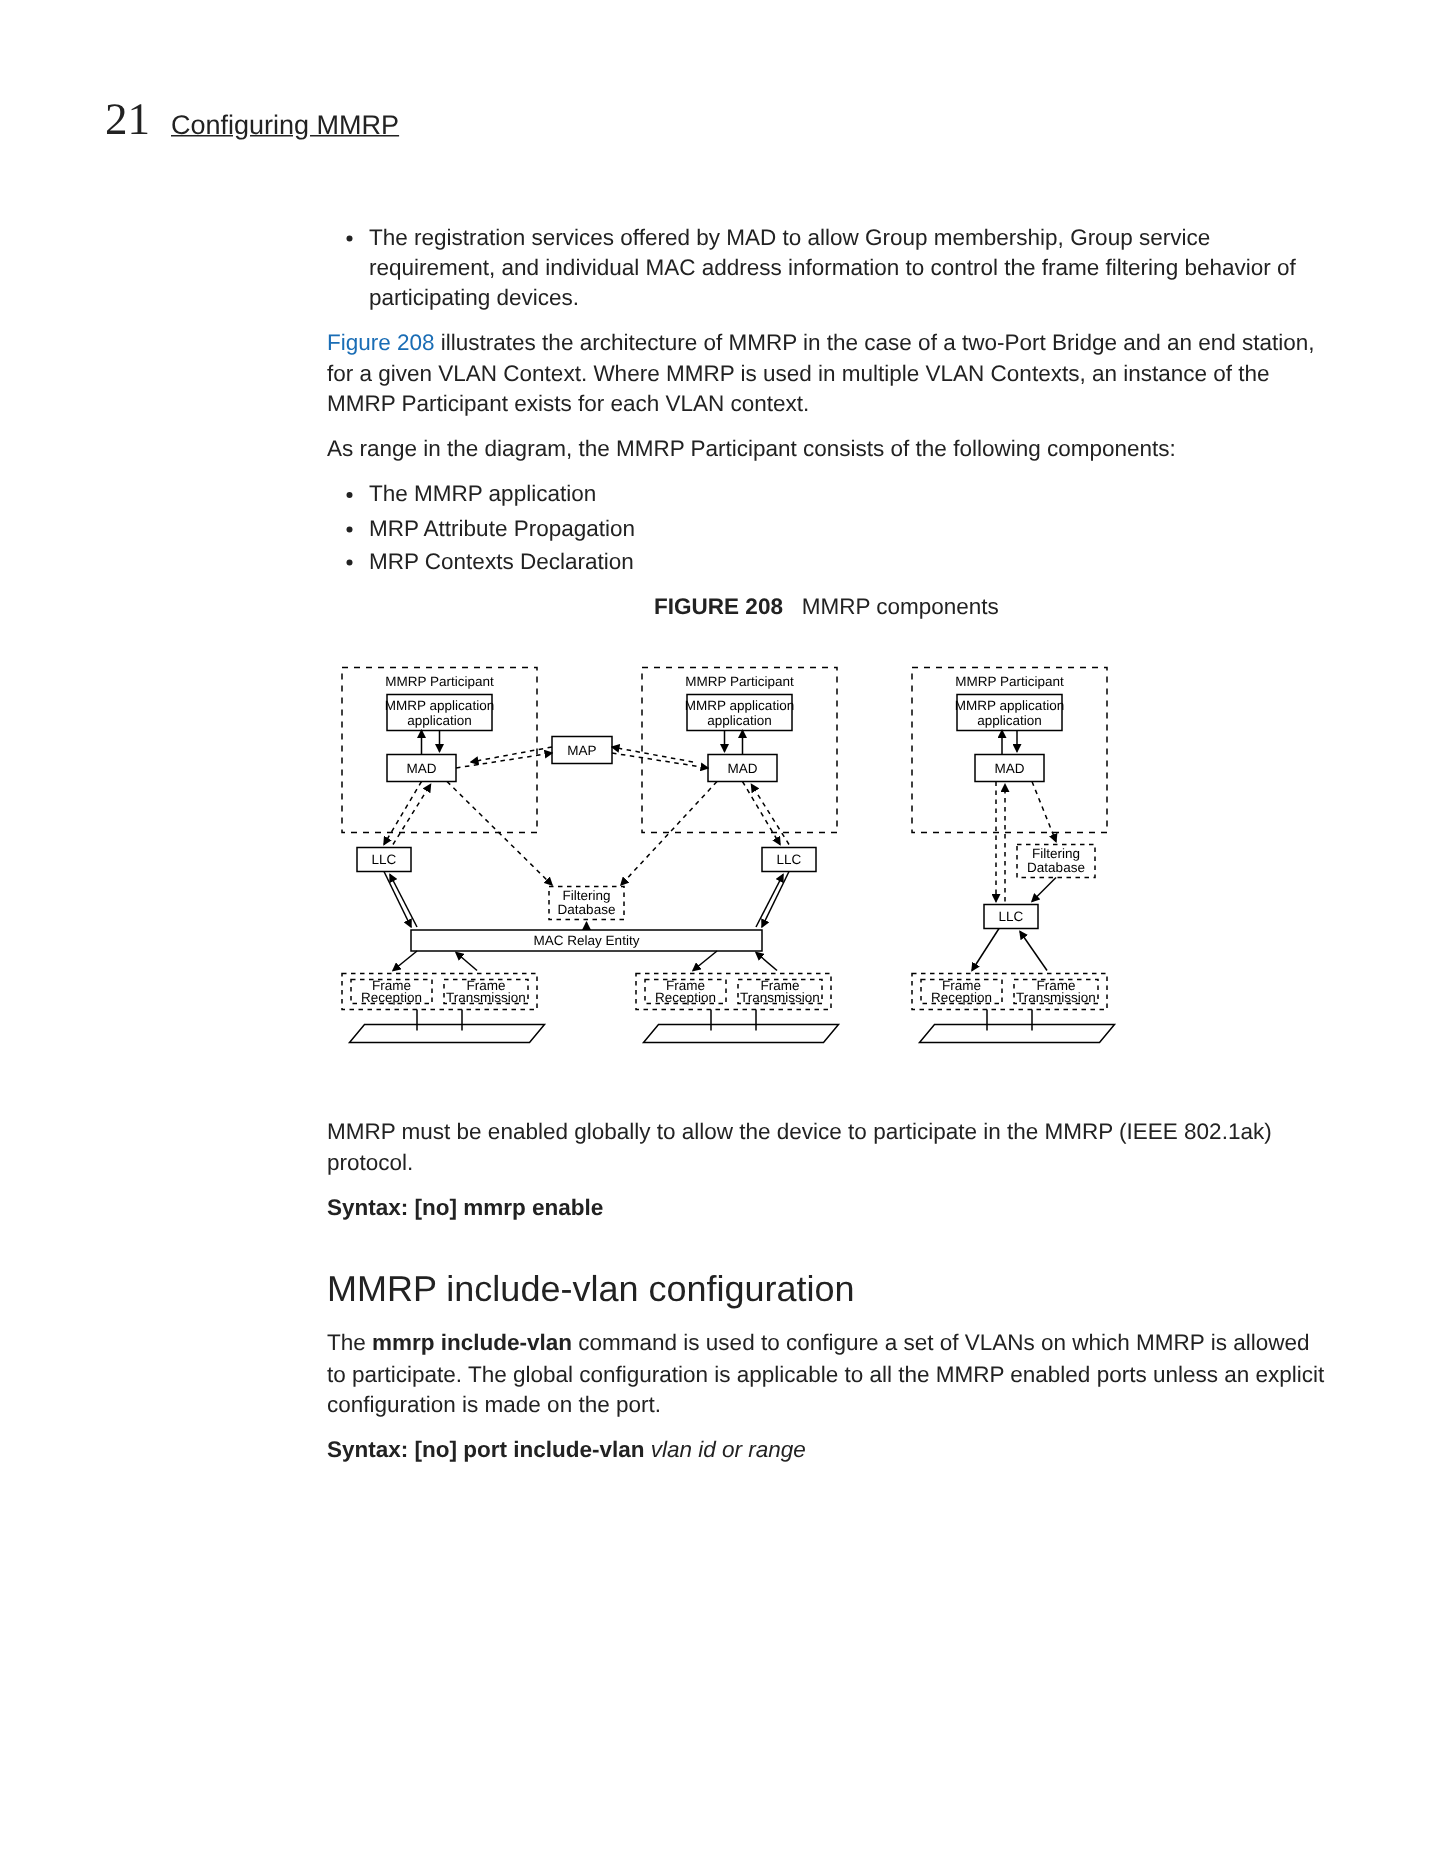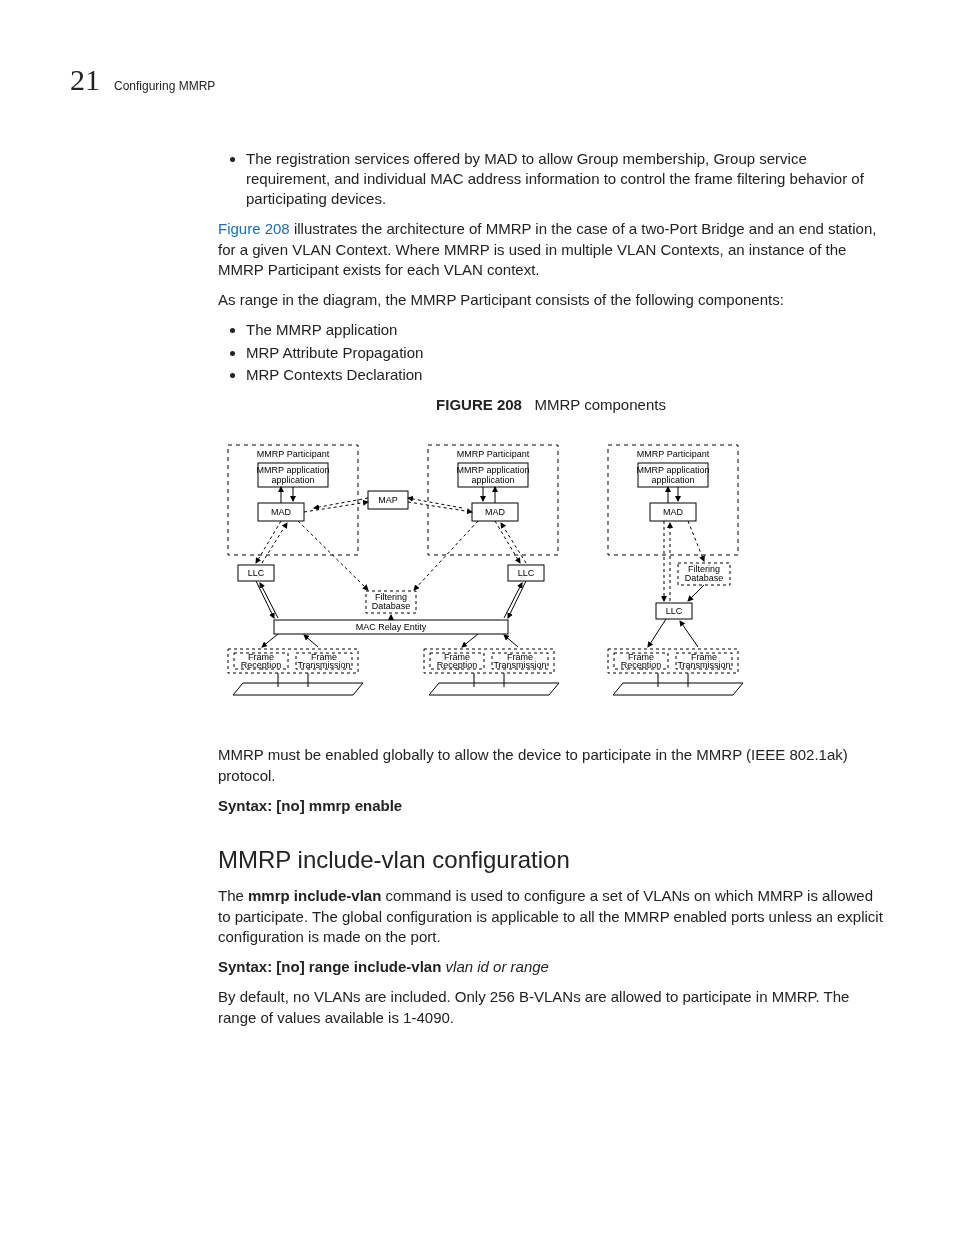--- a/index.html
+++ b/index.html
@@ -23,21 +23,22 @@
     align-items: baseline;
     gap: 14px;
     margin-bottom: 48px;
   }
   .chapnum {
     font-family: Georgia, "Times New Roman", serif;
     font-size: 30px;
     font-weight: 400;
   }
   .chaptitle {
-    font-size: 12px;
+    font-size: 18px;
+    text-decoration: underline;
   }
   .content {
     margin-left: 148px;
   }
   ul.bullets {
     margin: 0 0 10px 0;
     padding-left: 28px;
   }
   ul.bullets li {
     margin: 2px 0;
@@ -243,18 +244,17 @@
     <p>MMRP must be enabled globally to allow the device to participate in the MMRP (IEEE 802.1ak) protocol.</p>
     <p>
       <span class="bold">Syntax:  </span><span class="bold">[no] mmrp enable</span>
     </p>
 
     <div class="h2">MMRP include-vlan configuration</div>
     <p>
       <span>The </span><span class="bold">mmrp include-vlan</span><span> command is used to configure a set of VLANs on which MMRP is allowed to participate. The global configuration is applicable to all the MMRP enabled ports unless an explicit configuration is made on the port.</span>
     </p>
     <p>
-      <span class="bold">Syntax:  </span><span class="bold">[no] range include-vlan</span><span class="ital"> vlan id or range</span>
-    </p>
-    <p>By default, no VLANs are included. Only 256 B-VLANs are allowed to participate in MMRP. The range of values available is 1-4090.</p>
+      <span class="bold">Syntax:  </span><span class="bold">[no] port include-vlan</span><span class="ital"> vlan id or range</span>
+    </p>
 
   </div>
 </div>
 
 </body></html>

